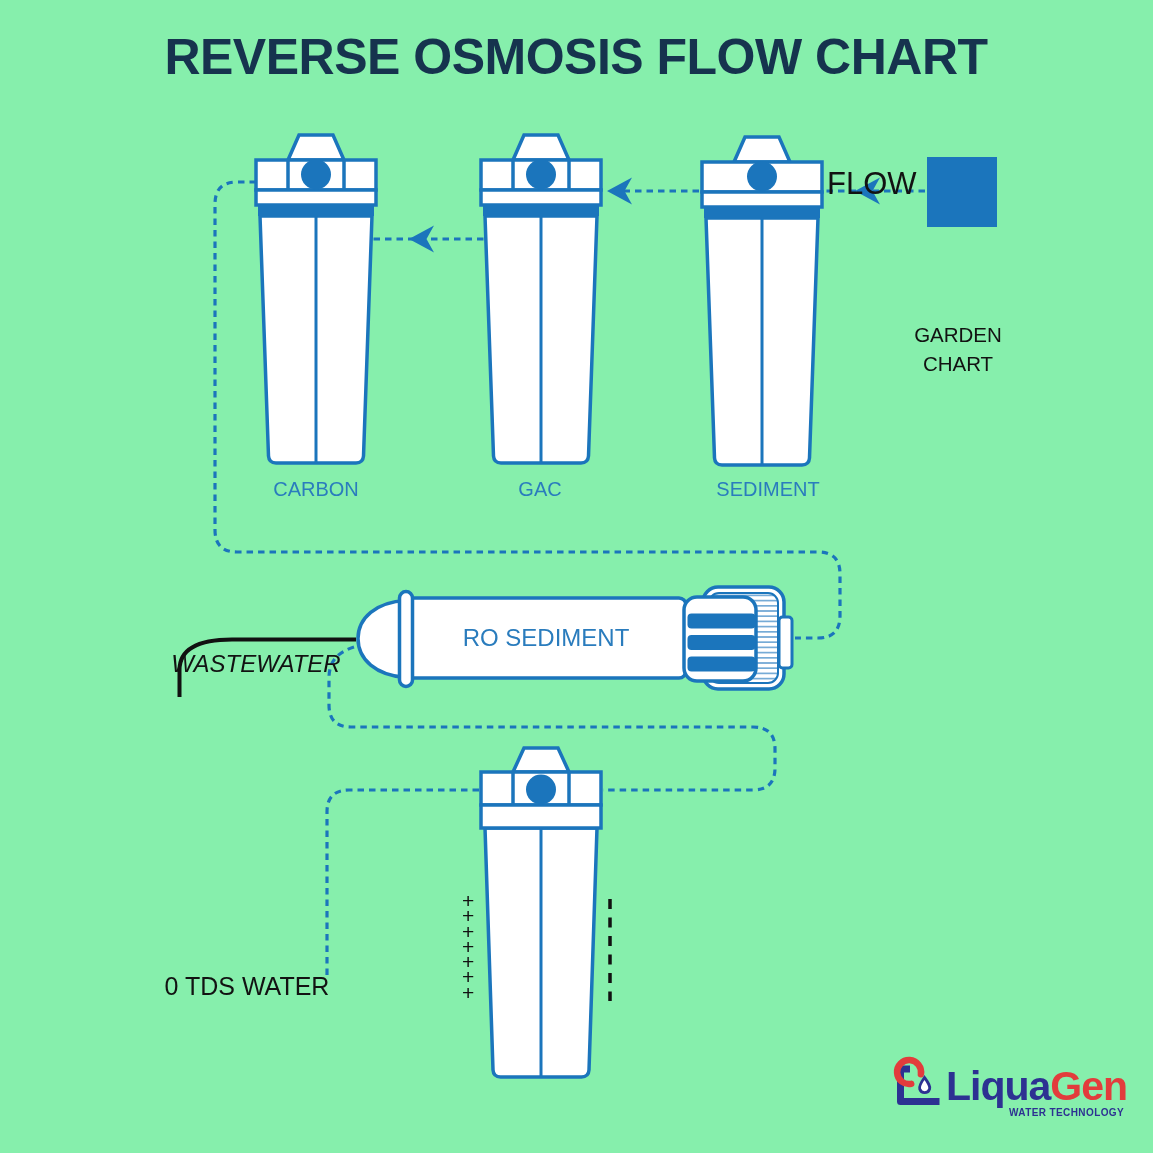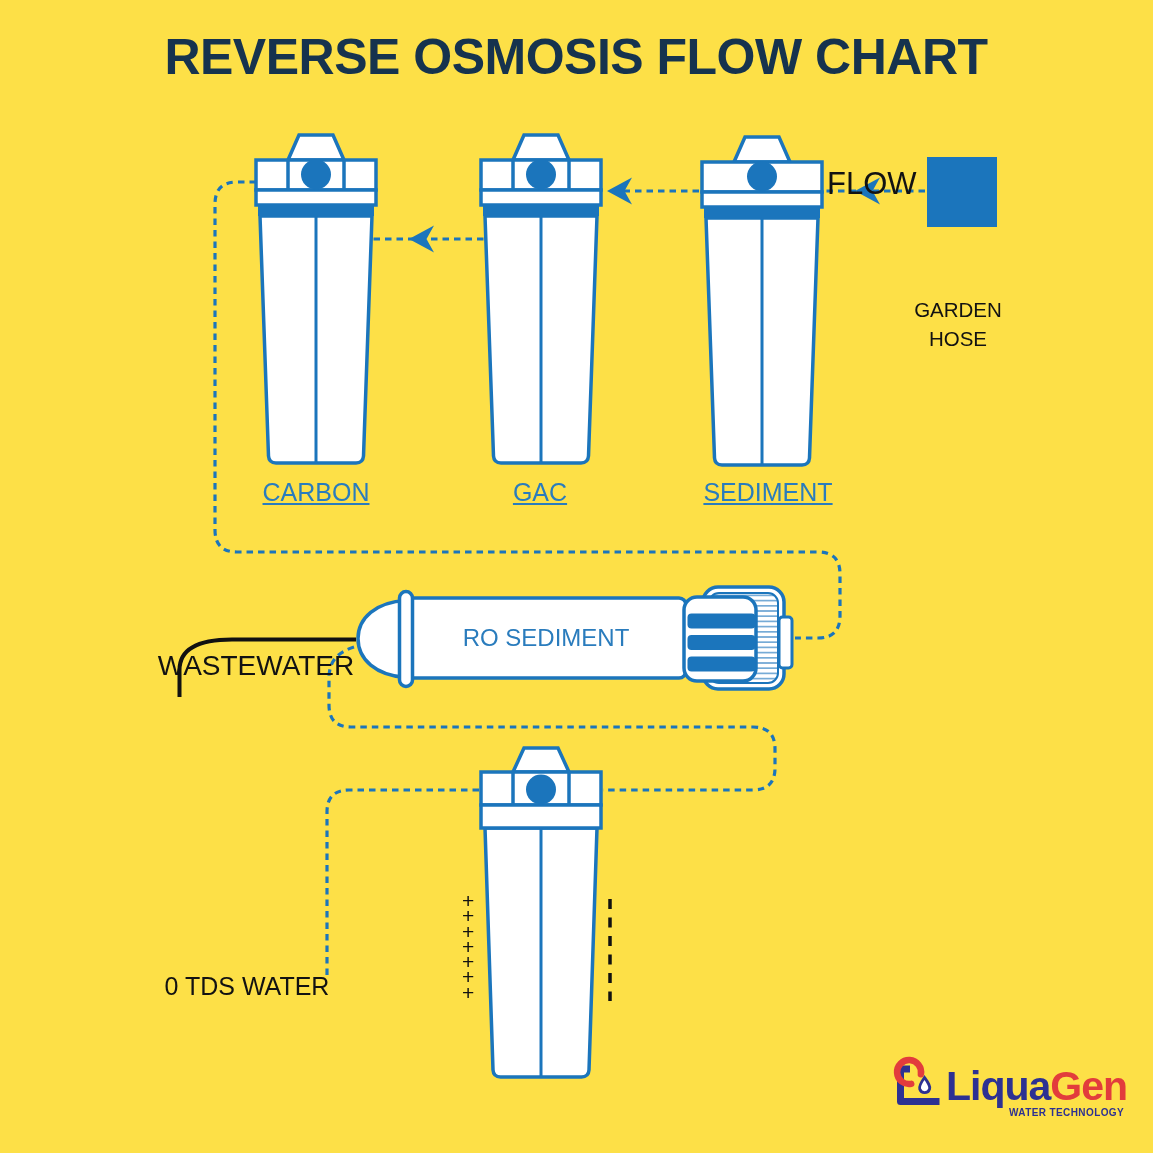--- a/index.html
+++ b/index.html
@@ -1,27 +1,27 @@
 <!DOCTYPE html>
 <html><head>
 <meta charset="utf-8">
 <style>
   html,body{margin:0;padding:0;background:#ffffff;}
-  #canvas{position:relative;width:1153px;height:1153px;background:#fde047;overflow:hidden;
+  #canvas{position:relative;width:1153px;height:1153px;background:#86efac;overflow:hidden;
           font-family:"Liberation Sans", sans-serif;}
   #diagram-svg{position:absolute;left:0;top:0;}
   .lbl{position:absolute;white-space:nowrap;}
   .ctr{transform:translateX(-50%);text-align:center;}
   .title{font-size:50px;font-weight:bold;letter-spacing:-0.5px;color:#16334e;}
   .black-lbl{color:#121212;margin-top:48px;}
   .blue-lbl{color:#2a7cbd;}
   .flow{font-size:31px;}
   .hose{font-size:20.5px;line-height:28.5px;}
-  .filter-name{font-size:25px;text-decoration:underline;}
-  .waste{font-size:28px;}
+  .filter-name{font-size:20px;}
+  .waste{font-size:24px;font-style:italic;}
   .membrane-name{font-size:24px;}
   .tds{font-size:25px;}
   .plus-col{font-size:21px;line-height:15.3px;white-space:pre;color:#121212;text-align:center;}
   .di-name{font-size:24px;line-height:27.5px;}
   .brand{font-size:41px;font-weight:bold;letter-spacing:-1px;line-height:1;}
   .brand-blue{color:#2d3192;margin-top:36px;}
   .brand-red{color:#e23c3c;}
   .tagline{font-size:10px;font-weight:bold;letter-spacing:0.4px;color:#2d3192;}
 </style>
 </head>
@@ -125,23 +125,23 @@
       <path d="M 910,1069 H 900.5 V 1101.5 H 939.5" stroke="#2d3192" stroke-width="7" fill="none" stroke-linejoin="round"></path>
       <path d="M 911.2,1083.9 A 12,12 0 1 1 920.9,1074.2" stroke="#e23c3c" stroke-width="6.5" fill="none" stroke-linecap="round"></path>
       <path d="M 924.5,1077.5 C 921,1082.5 918.7,1086 919.7,1089 A 5.2,5.2 0 0 0 929.6,1089 C 930.6,1086 928,1082.5 924.5,1077.5 Z" fill="#ffffff" stroke="#2d3192" stroke-width="2.8"></path>
     </g>
   </svg>
 
   <div class="lbl ctr title" style="left:576px;top:28px;">REVERSE OSMOSIS FLOW CHART</div>
 
   <div class="lbl flow black-lbl" style="left:827px;top:118px;">FLOW</div>
 
-  <div class="lbl ctr hose black-lbl" style="left:958px;top:248px;">
+  <div class="lbl ctr hose black-lbl" style="left:958px;top:273px;">
     <div>GARDEN</div>
-    <div>HOSE</div>
+    <div>CHART</div>
   </div>
 
   <div class="lbl ctr filter-name blue-lbl" style="left:316px;top:478px;">CARBON</div>
   <div class="lbl ctr filter-name blue-lbl" style="left:540px;top:478px;">GAC</div>
   <div class="lbl ctr filter-name blue-lbl" style="left:768px;top:478px;text-align:right;">SEDIMENT</div>
 
   <div class="lbl ctr waste black-lbl" style="left:256px;top:602px;">WASTEWATER</div>
 
   <div class="lbl ctr membrane-name blue-lbl" style="left:546px;top:624px;">RO SEDIMENT</div>
 

